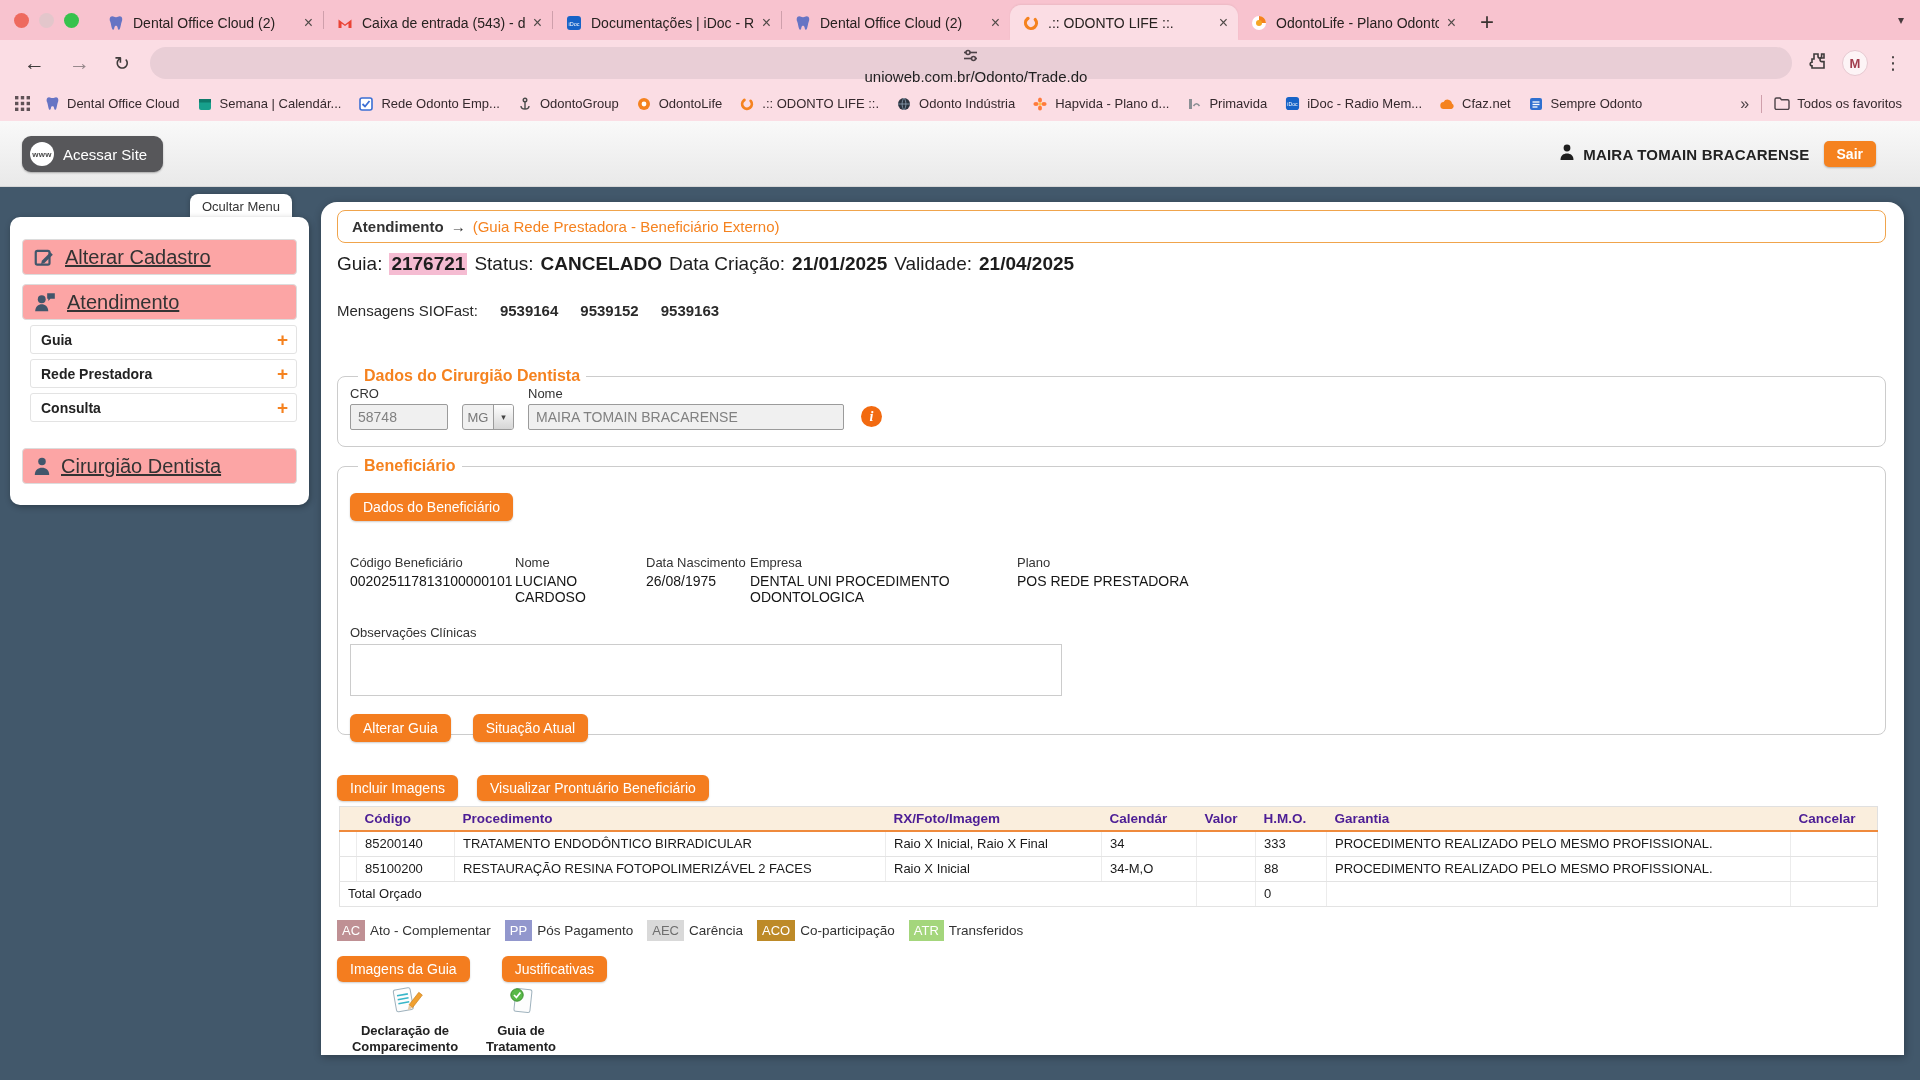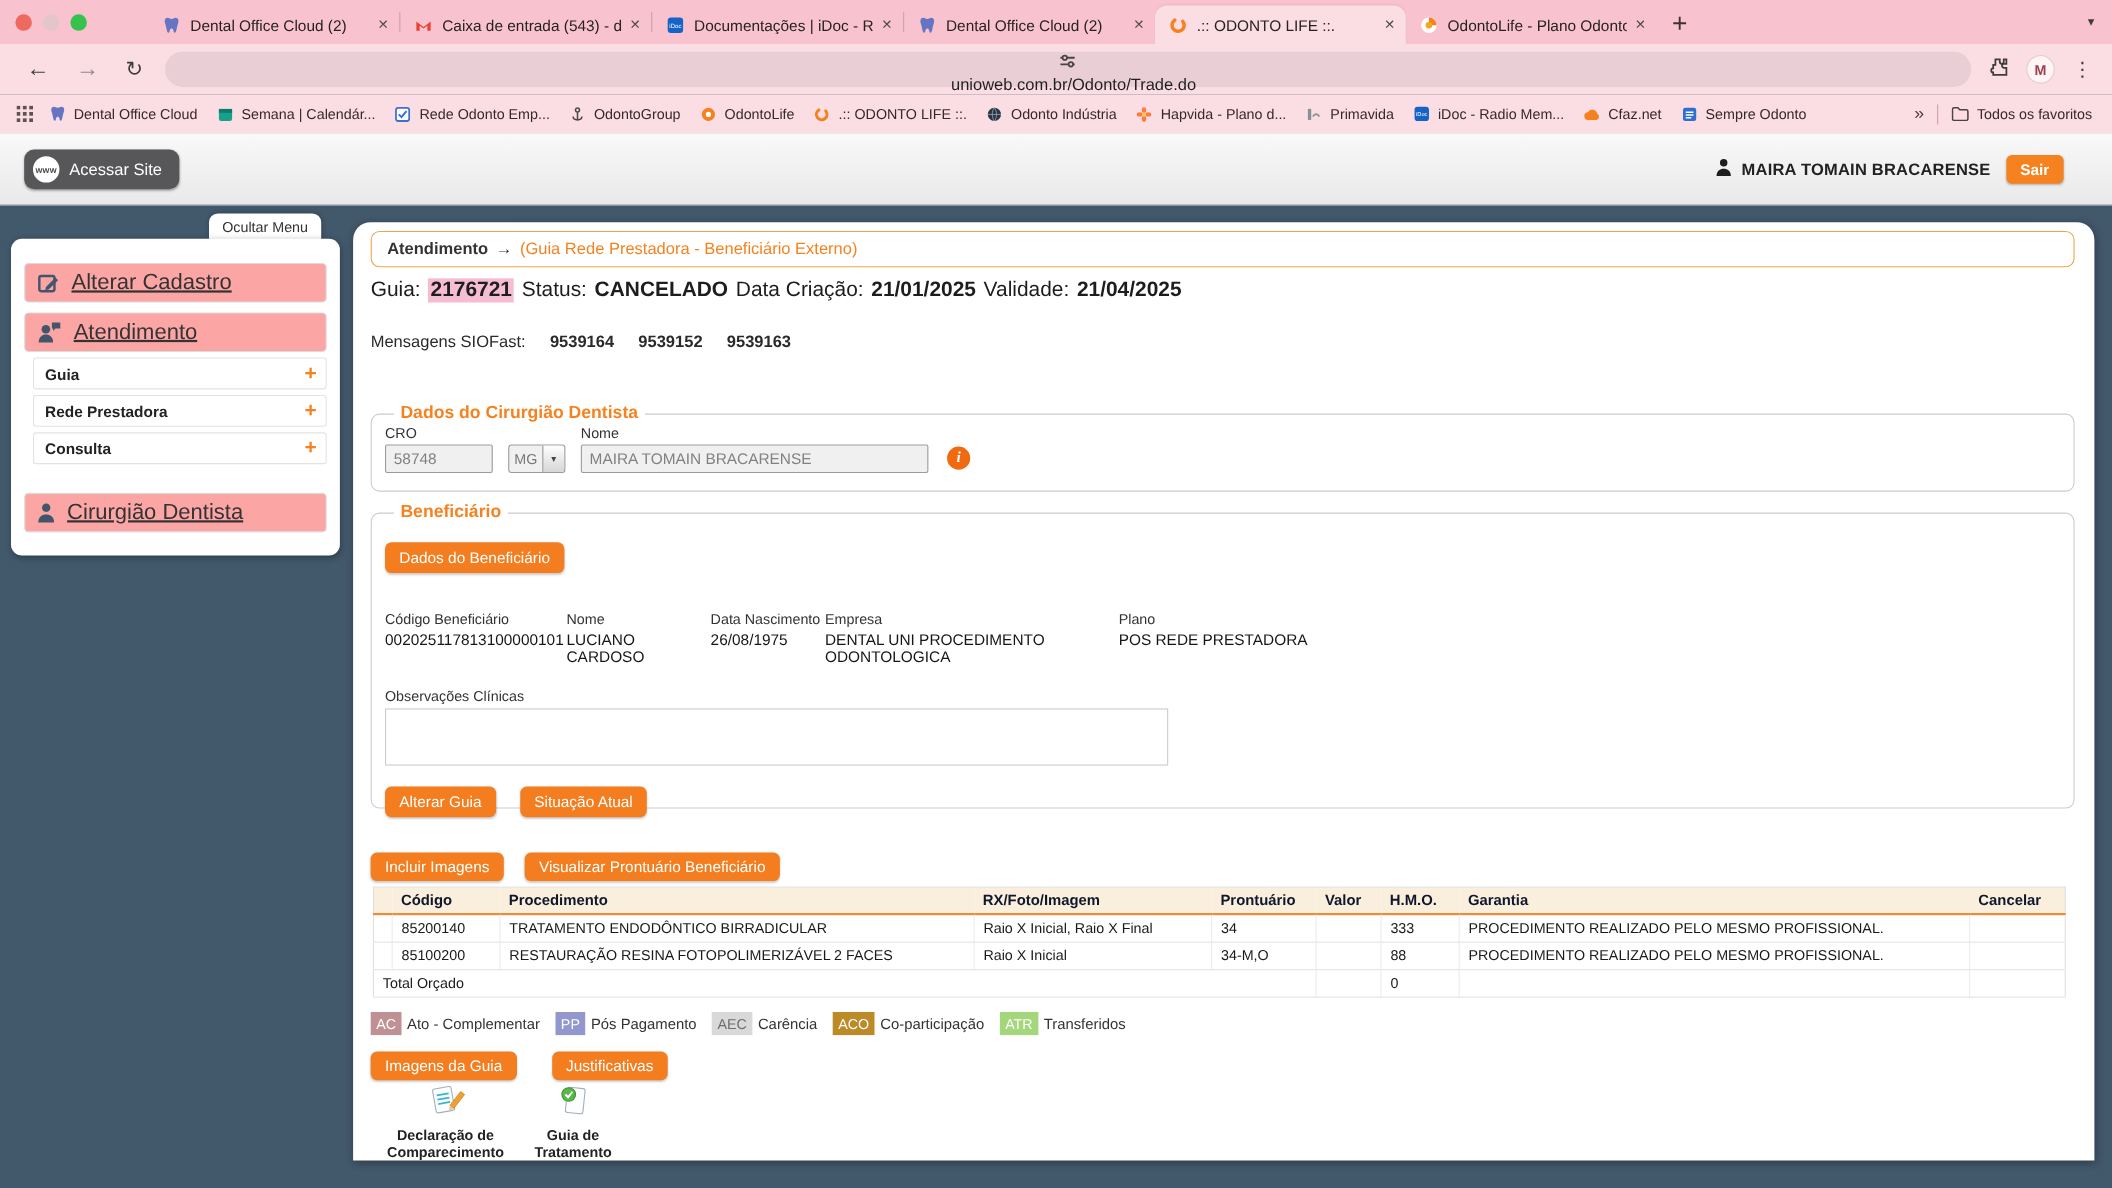--- a/index.html
+++ b/index.html
@@ -1,20 +1,20 @@
 <!DOCTYPE html>
 <html><head>
 <meta charset="utf-8">
 <style>
   * { margin:0; padding:0; box-sizing:border-box; }
   html,body { width:1920px; height:1080px; overflow:hidden; }
   body { font-family:"Liberation Sans", sans-serif; background:#42586b; position:relative; }
 
   
-  .tabbar { position:absolute; top:0; left:0; width:1920px; height:40px; background:#f8c3cf; display:flex; align-items:flex-end;gap:40px; }
+  .tabbar { position:absolute; top:0; left:0; width:1920px; height:40px; background:#f8c3cf; display:flex; align-items:flex-end; }
   .traffic { display:flex; gap:10px; margin:0 16px 12px 14px; }
   .light { width:15px; height:15px; border-radius:50%; }
   .light.red { background:#ee6a5f; }
   .light.mid { background:#e3c6cb; }
   .light.green { background:#37c24d; }
   .tabs { display:flex; align-items:flex-end; height:40px; }
   .tab { width:228px; height:35px; display:flex; align-items:center; padding:0 10px 0 12px; border-radius:11px 11px 0 0; color:#272220; font-size:14px; position:relative; }
   .tab.active { background:#fbdde4; box-shadow:0 -1px 2px rgba(0,0,0,.05); }
   .favicon { width:17px; height:17px; margin-right:9px; flex:0 0 auto; display:flex; align-items:center; justify-content:center; }
   .tab .title { flex:1; white-space:nowrap; overflow:hidden; }
@@ -93,21 +93,21 @@
   .bf { font-size:13px; color:#333; }
   .bf .val { font-size:14px; color:#161616; margin-top:3px; }
   .bf0{width:165px;} .bf1{width:131px;} .bf2{width:104px;} .bf3{width:267px;}
   .obs-label { margin-top:20px; font-size:13px; color:#333; }
   .obs { margin-top:4px; width:712px; height:52px; border:1px solid #ccc; background:#fff; resize:none; font-family:inherit; }
   .benef-btns { margin-top:14px; display:flex; gap:22px; }
 
   .actions-row { margin-top:40px; display:flex; gap:19px; height:26px; }
 
   table.proc { margin-top:5px; width:1538px; margin-left:2px; border-collapse:collapse; table-layout:fixed; border:1px solid #e0e0e0; }
-  table.proc th { background:#faeedd; font-size:13.5px; color:#0f172a; text-align:left; padding:4px 0 4px 8px; border-bottom:2px solid #ef8a3c; height:24px; font-weight:bold; }
+  table.proc th { background:#faeedd; font-size:13.5px; color:#4c1d95; text-align:left; padding:4px 0 4px 8px; border-bottom:2px solid #ef8a3c; height:24px; font-weight:bold; }
   table.proc td { font-size:13px; color:#1a1a1a; padding:4px 0 4px 8px; height:25px; border-bottom:1px solid #e3e3e3; border-right:1px solid #ececec; background:#fff; white-space:nowrap; overflow:hidden; }
   table.proc td:last-child { border-right:none; }
 
   .legend-row { margin-top:13px; display:flex; align-items:center; height:22px; }
   .badge { font-size:13px; padding:3px 5px; margin-right:5px; }
   .lg-lbl { font-size:13.5px; color:#333; margin-right:14px; }
 
   .bottom-btns { margin-top:14px; display:flex; gap:32px; height:26px; }
   .docs-row { margin-top:3px; display:flex; }
   .doc { display:flex; flex-direction:column; align-items:center; }
@@ -517,21 +517,21 @@
           <col style="width:71px">
           <col style="width:464px">
           <col style="width:87px">
       </colgroup>
       <tbody>
           <tr>
         <th></th>
         <th>Código</th>
         <th>Procedimento</th>
         <th>RX/Foto/Imagem</th>
-        <th>Prontuário</th>
+        <th>Calendár</th>
         <th>Valor</th>
         <th>H.M.O.</th>
         <th>Garantia</th>
         <th>Cancelar</th>
       </tr>
       <tr>
         <td></td>
         <td>85200140</td>
         <td>TRATAMENTO ENDODÔNTICO BIRRADICULAR</td>
         <td>Raio X Inicial, Raio X Final</td>

